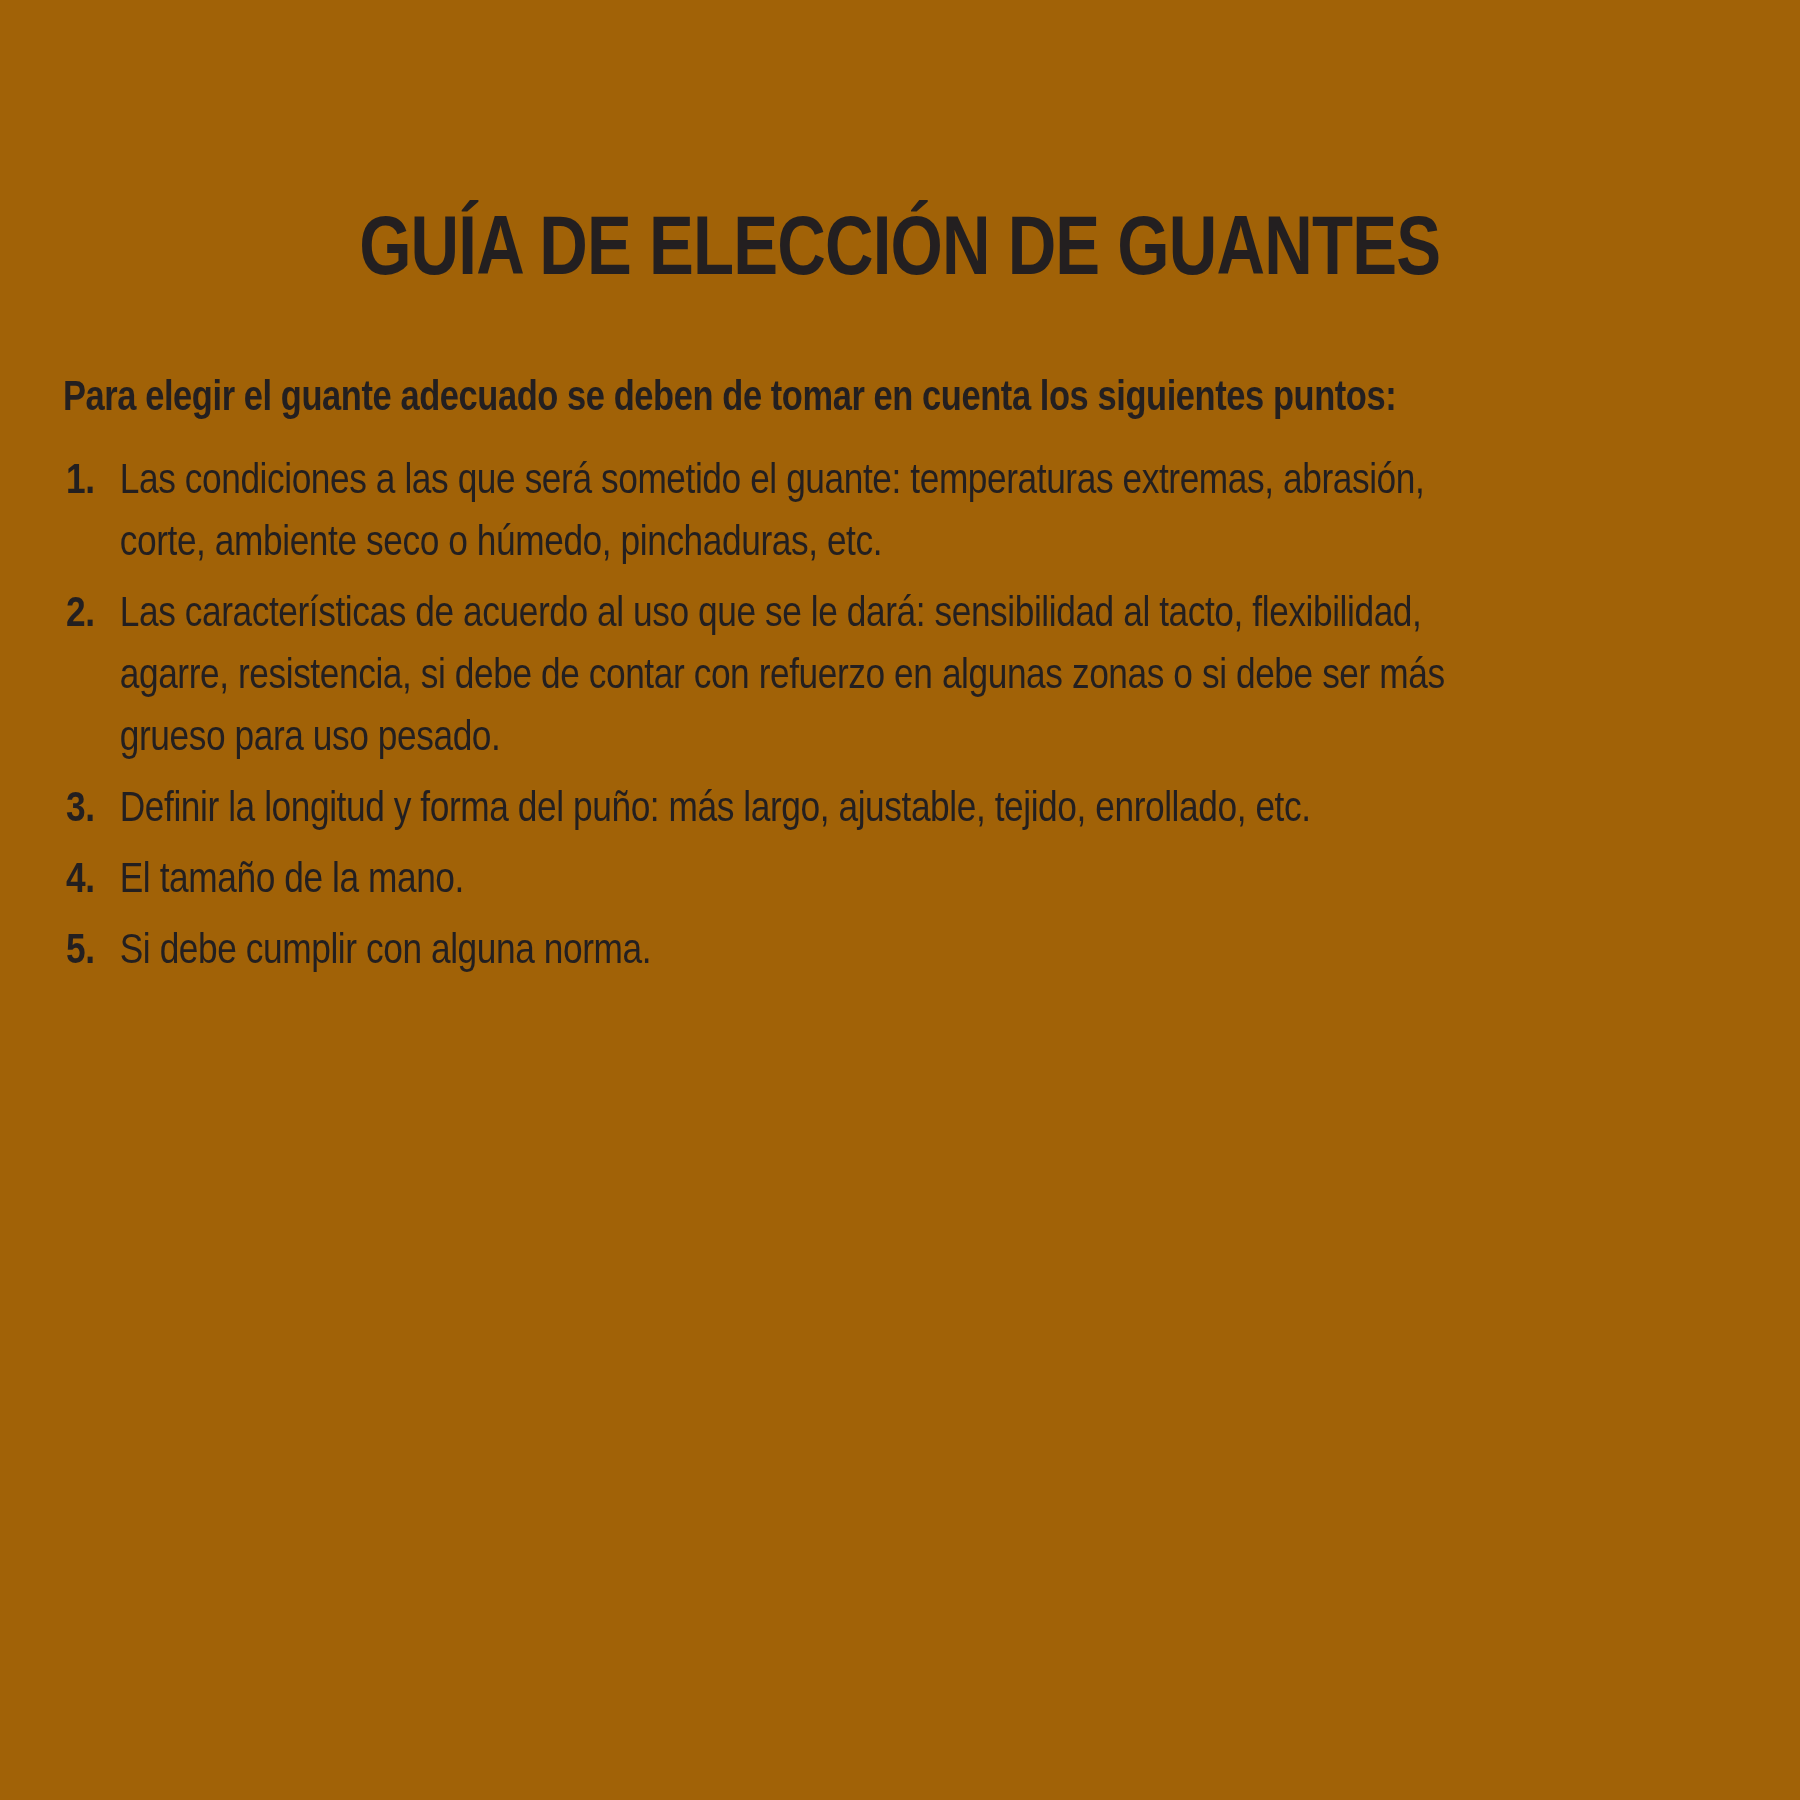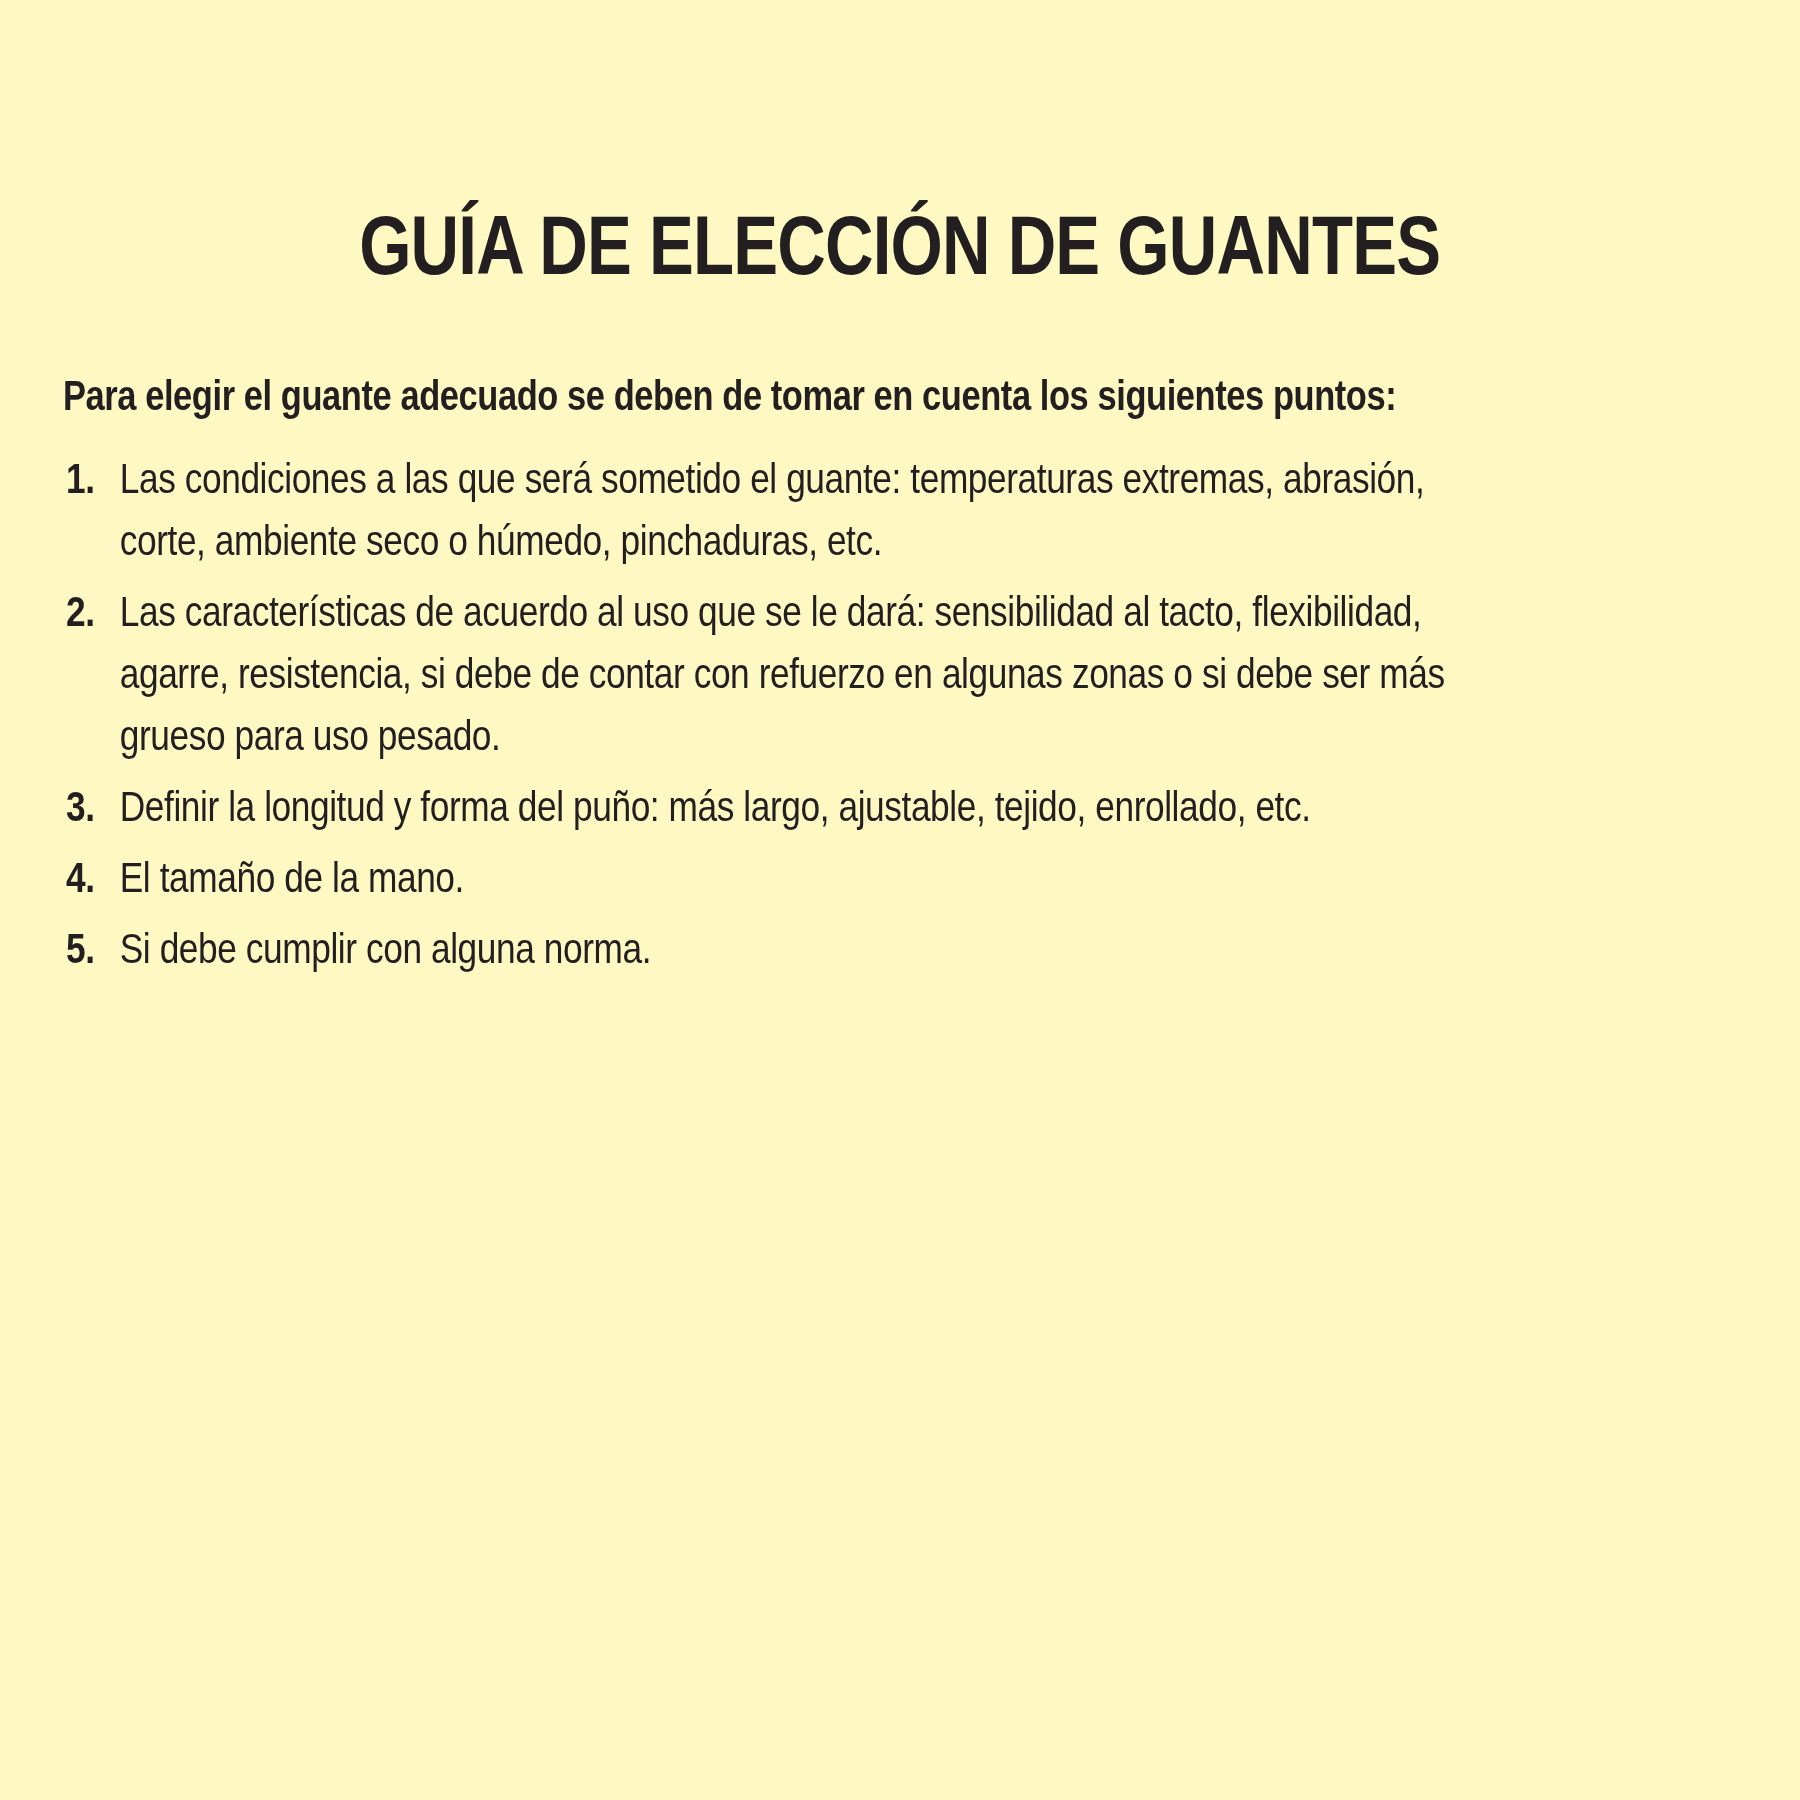--- a/index.html
+++ b/index.html
@@ -5,21 +5,21 @@
 <style>
   html, body {
     margin: 0;
     padding: 0;
     background: #ffffff;
   }
   .page {
     position: relative;
     width: 1800px;
     height: 1800px;
-    background: #fef9c3;
+    background: #a16207;
     color: #231f20;
     font-family: "Liberation Sans", sans-serif;
     overflow: hidden;
   }
   .doc-title {
     position: absolute;
     top: 143px;
     left: 0;
     width: 1800px;
     text-align: center;

